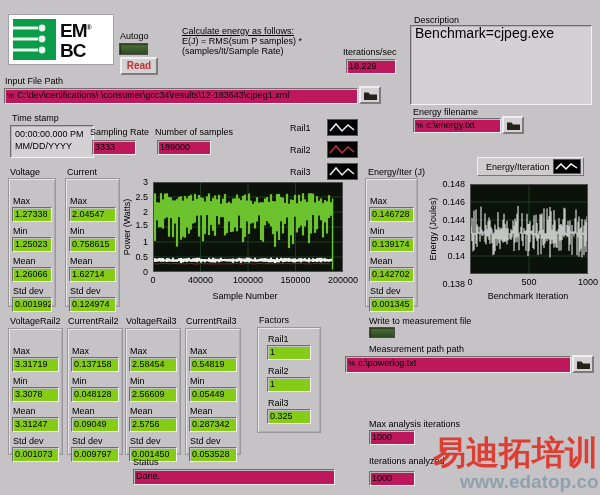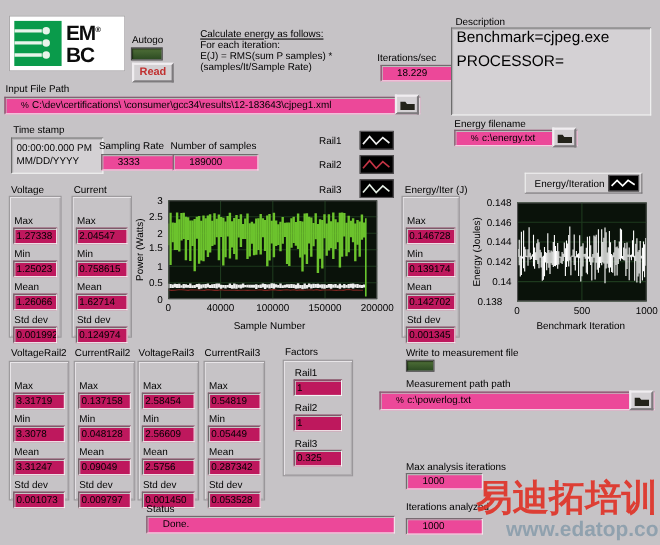--- a/index.html
+++ b/index.html
@@ -1,28 +1,28 @@
 <!DOCTYPE html>
 <html><head>
 <meta charset="utf-8">
 <style>
   html,body{margin:0;padding:0}
   body{position:relative;width:600px;height:495px;background:#c6c3c6;overflow:hidden;
        font-family:"Liberation Sans",sans-serif;font-size:9px;color:#000}
   .lbl{position:absolute;font-size:9px;white-space:nowrap;color:#000}
-  .fld{position:absolute;background:#ec4899;border-top:1px solid #6d6d6d;border-left:1px solid #6d6d6d;
+  .fld{position:absolute;background:#be185d;border-top:1px solid #6d6d6d;border-left:1px solid #6d6d6d;
        border-bottom:1px solid #f2f2f2;border-right:1px solid #f2f2f2;box-shadow:inset 1px 1px 0 #bdbdbd;
-       font-size:9px;line-height:13px;padding:0 14px;white-space:nowrap;overflow:hidden}
+       font-size:9px;line-height:13px;padding:0 2px;white-space:nowrap;overflow:hidden}
   .sunk{position:absolute;background:#d4d1d4;border-top:1px solid #6d6d6d;border-left:1px solid #6d6d6d;
        border-bottom:1px solid #f2f2f2;border-right:1px solid #f2f2f2;box-shadow:inset 1px 1px 0 #b5b2b5;
        font-size:9px;padding:2px 4px;overflow:hidden}
   .grp{position:absolute;box-sizing:border-box;border:1px solid #9a979a;
        box-shadow:inset 1px 1px 0 #e8e5e8,inset -1px -1px 0 #b0adb0;padding:17px 3px 0 3px}
   .grp .sl{font-size:9px;height:11px;padding-left:1px;white-space:nowrap;overflow:hidden}
-  .grp .sf{background:#be185d;border-top:1px solid #6d6d6d;border-left:1px solid #6d6d6d;
+  .grp .sf{background:#84cc16;border-top:1px solid #6d6d6d;border-left:1px solid #6d6d6d;
        border-bottom:1px solid #f2f2f2;border-right:1px solid #f2f2f2;box-shadow:inset 1px 1px 0 #c4c4c4;
        font-size:9px;line-height:13px;height:13px;padding:0 2px;margin-bottom:4px;white-space:nowrap;overflow:hidden}
   .btn3{position:absolute;background:#d4d1d4;border-top:2px solid #f0edf0;border-left:2px solid #f0edf0;
        border-bottom:2px solid #7d7a7d;border-right:2px solid #7d7a7d;box-sizing:border-box;cursor:pointer}
   .read{color:#c03030;font-weight:bold;font-size:10px;text-align:center;line-height:13px}
   .fbtn{display:flex;align-items:center;justify-content:center}
   .led{position:absolute;background:linear-gradient(#4f7038,#2c4a22);border:1px solid #4a4a4a;
        box-shadow:inset 1px 1px 1px rgba(0,0,0,.45);cursor:pointer}
   .plot{position:absolute;display:block}
   .tick{position:absolute;font-size:9px;color:#000;white-space:nowrap}
@@ -61,33 +61,31 @@
     <span>BC</span>
   </div>
 </div>
 
 <div class="lbl" style="left:120px;top:31px">Autogo</div>
 <div class="led" style="left:119px;top:43px;width:27px;height:10px"></div>
 <div class="btn3 read" style="left:120px;top:57px;width:38px;height:18px">Read</div>
 
 <div class="instr">
   <div style="text-decoration:underline">Calculate energy as follows:</div>
-  <div>For each iteration:</div>
   <div>E(J) = RMS(sum P samples) *</div>
   <div>(samples/It/Sample Rate)</div>
 </div>
 
 <div class="lbl" style="left:343px;top:47px">Iterations/sec</div>
 <div class="fld" style="left:346px;top:59px;width:44px;height:13px">18.229</div>
 
 <div class="lbl" style="left:414px;top:15px">Description</div>
 <div class="sunk" style="left:410px;top:25px;width:172px;height:74px">
   <div class="desc-line">Benchmark=cjpeg.exe</div>
   <div class="desc-line"></div>
-  <div class="desc-line">PROCESSOR=</div>
 </div>
 
 <div class="lbl" style="left:5px;top:76px">Input File Path</div>
 <div class="fld" style="left:4px;top:88px;width:348px;height:14px">
   <span class="pg">%</span><span>C:\dev\certifications\  \consumer\gcc34\results\12-183643\cjpeg1.xml</span>
 </div>
 <div class="btn3 fbtn" style="left:359px;top:86px;width:22px;height:18px">
   <svg width="15" height="11">
       <path d="M1,2.5 h4.5 l1.5,2 H14 V10 H1 z" fill="#23231а" style="fill:#23231a"></path>
     </svg>
@@ -595,21 +593,21 @@
 <div class="tick" style="left: 114px; top: 237px; width: 34px; text-align: right;">1</div>
 <div class="tick" style="left: 114px; top: 220px; width: 34px; text-align: right;">1.5</div>
 <div class="tick" style="left: 114px; top: 207px; width: 34px; text-align: right;">2</div>
 <div class="tick" style="left: 114px; top: 192px; width: 34px; text-align: right;">2.5</div>
 <div class="tick" style="left: 114px; top: 177px; width: 34px; text-align: right;">3</div>
 <div class="tick" style="left: 128px; top: 275px; width: 50px; text-align: center;">0</div>
 <div class="tick" style="left: 175.5px; top: 275px; width: 50px; text-align: center;">40000</div>
 <div class="tick" style="left: 223px; top: 275px; width: 50px; text-align: center;">100000</div>
 <div class="tick" style="left: 270.5px; top: 275px; width: 50px; text-align: center;">150000</div>
 <div class="tick" style="left: 318px; top: 275px; width: 50px; text-align: center;">200000</div>
-<div class="tick" style="left: 434px; top: 269px; width: 31px; ">0.138</div>
+<div class="tick" style="left: 434px; top: 279px; width: 31px; text-align: right;">0.138</div>
 <div class="tick" style="left: 434px; top: 251px; width: 31px; text-align: right;">0.14</div>
 <div class="tick" style="left: 434px; top: 233px; width: 31px; text-align: right;">0.142</div>
 <div class="tick" style="left: 434px; top: 215px; width: 31px; text-align: right;">0.144</div>
 <div class="tick" style="left: 434px; top: 197px; width: 31px; text-align: right;">0.146</div>
 <div class="tick" style="left: 434px; top: 179px; width: 31px; text-align: right;">0.148</div>
 <div class="tick" style="left: 445px; top: 277px; width: 50px; text-align: center;">0</div>
 <div class="tick" style="left: 504px; top: 277px; width: 50px; text-align: center;">500</div>
 <div class="tick" style="left: 563px; top: 277px; width: 50px; text-align: center;">1000</div>
 
 </body></html>

